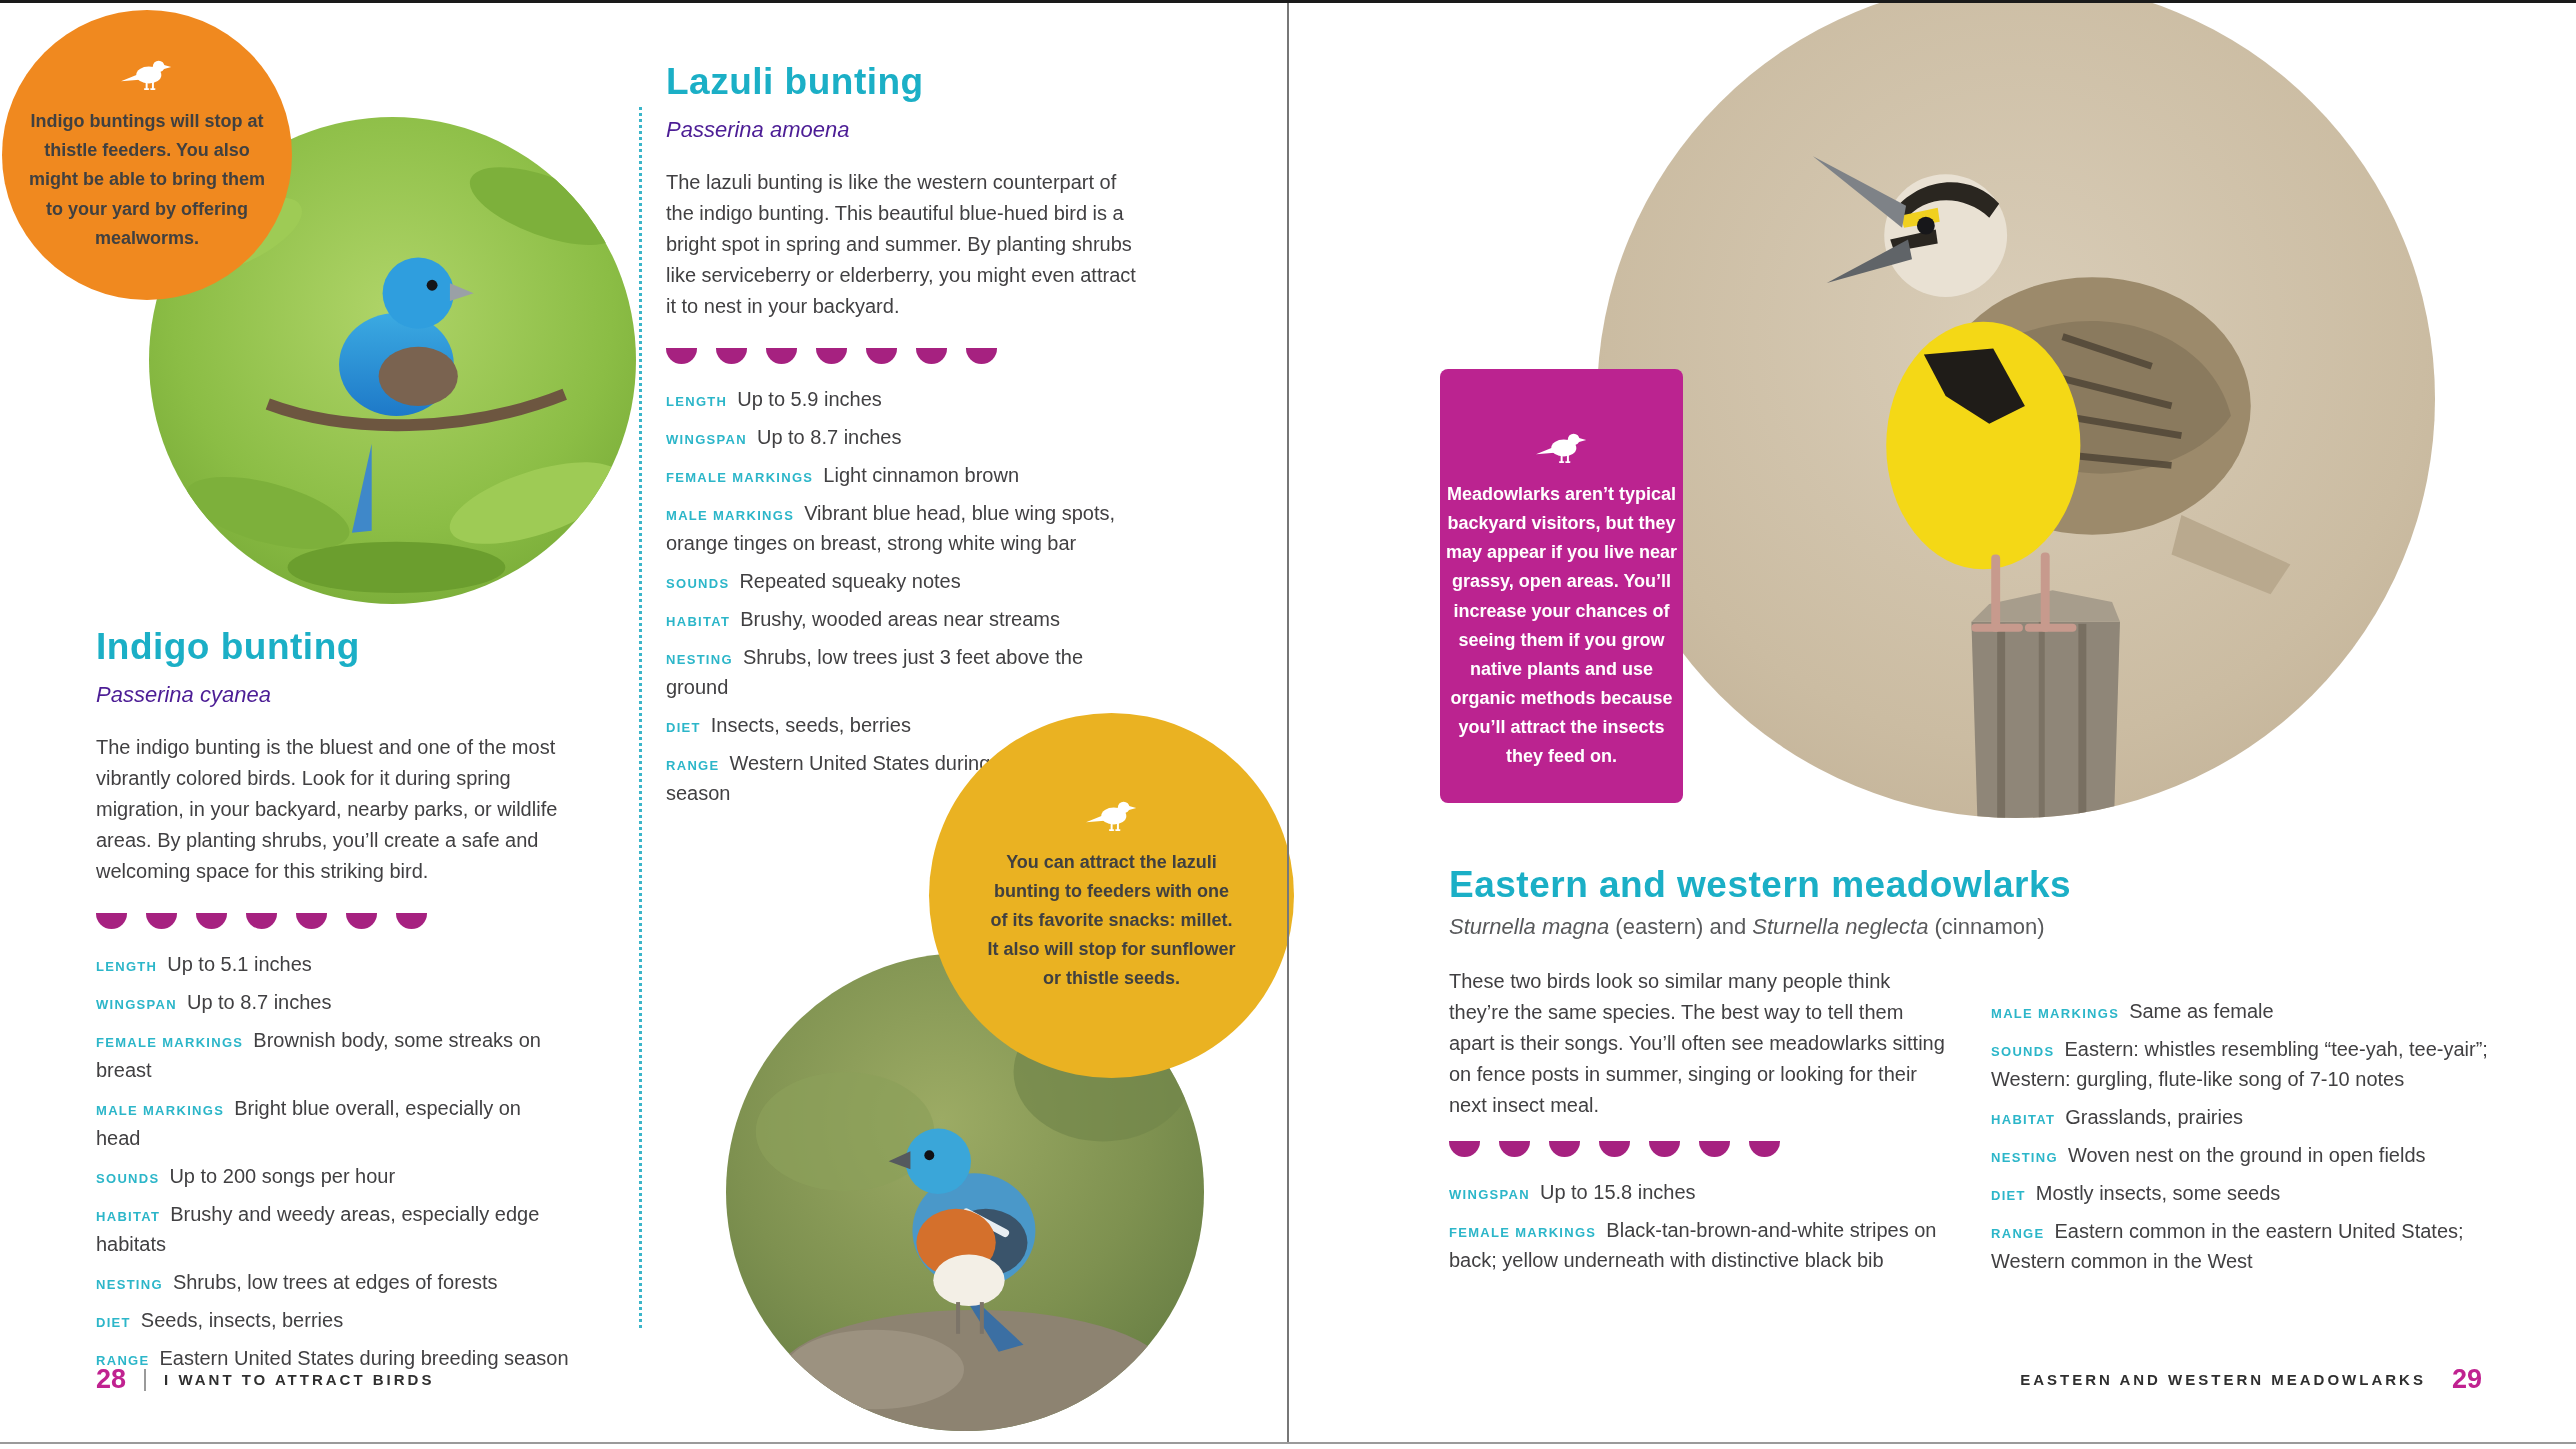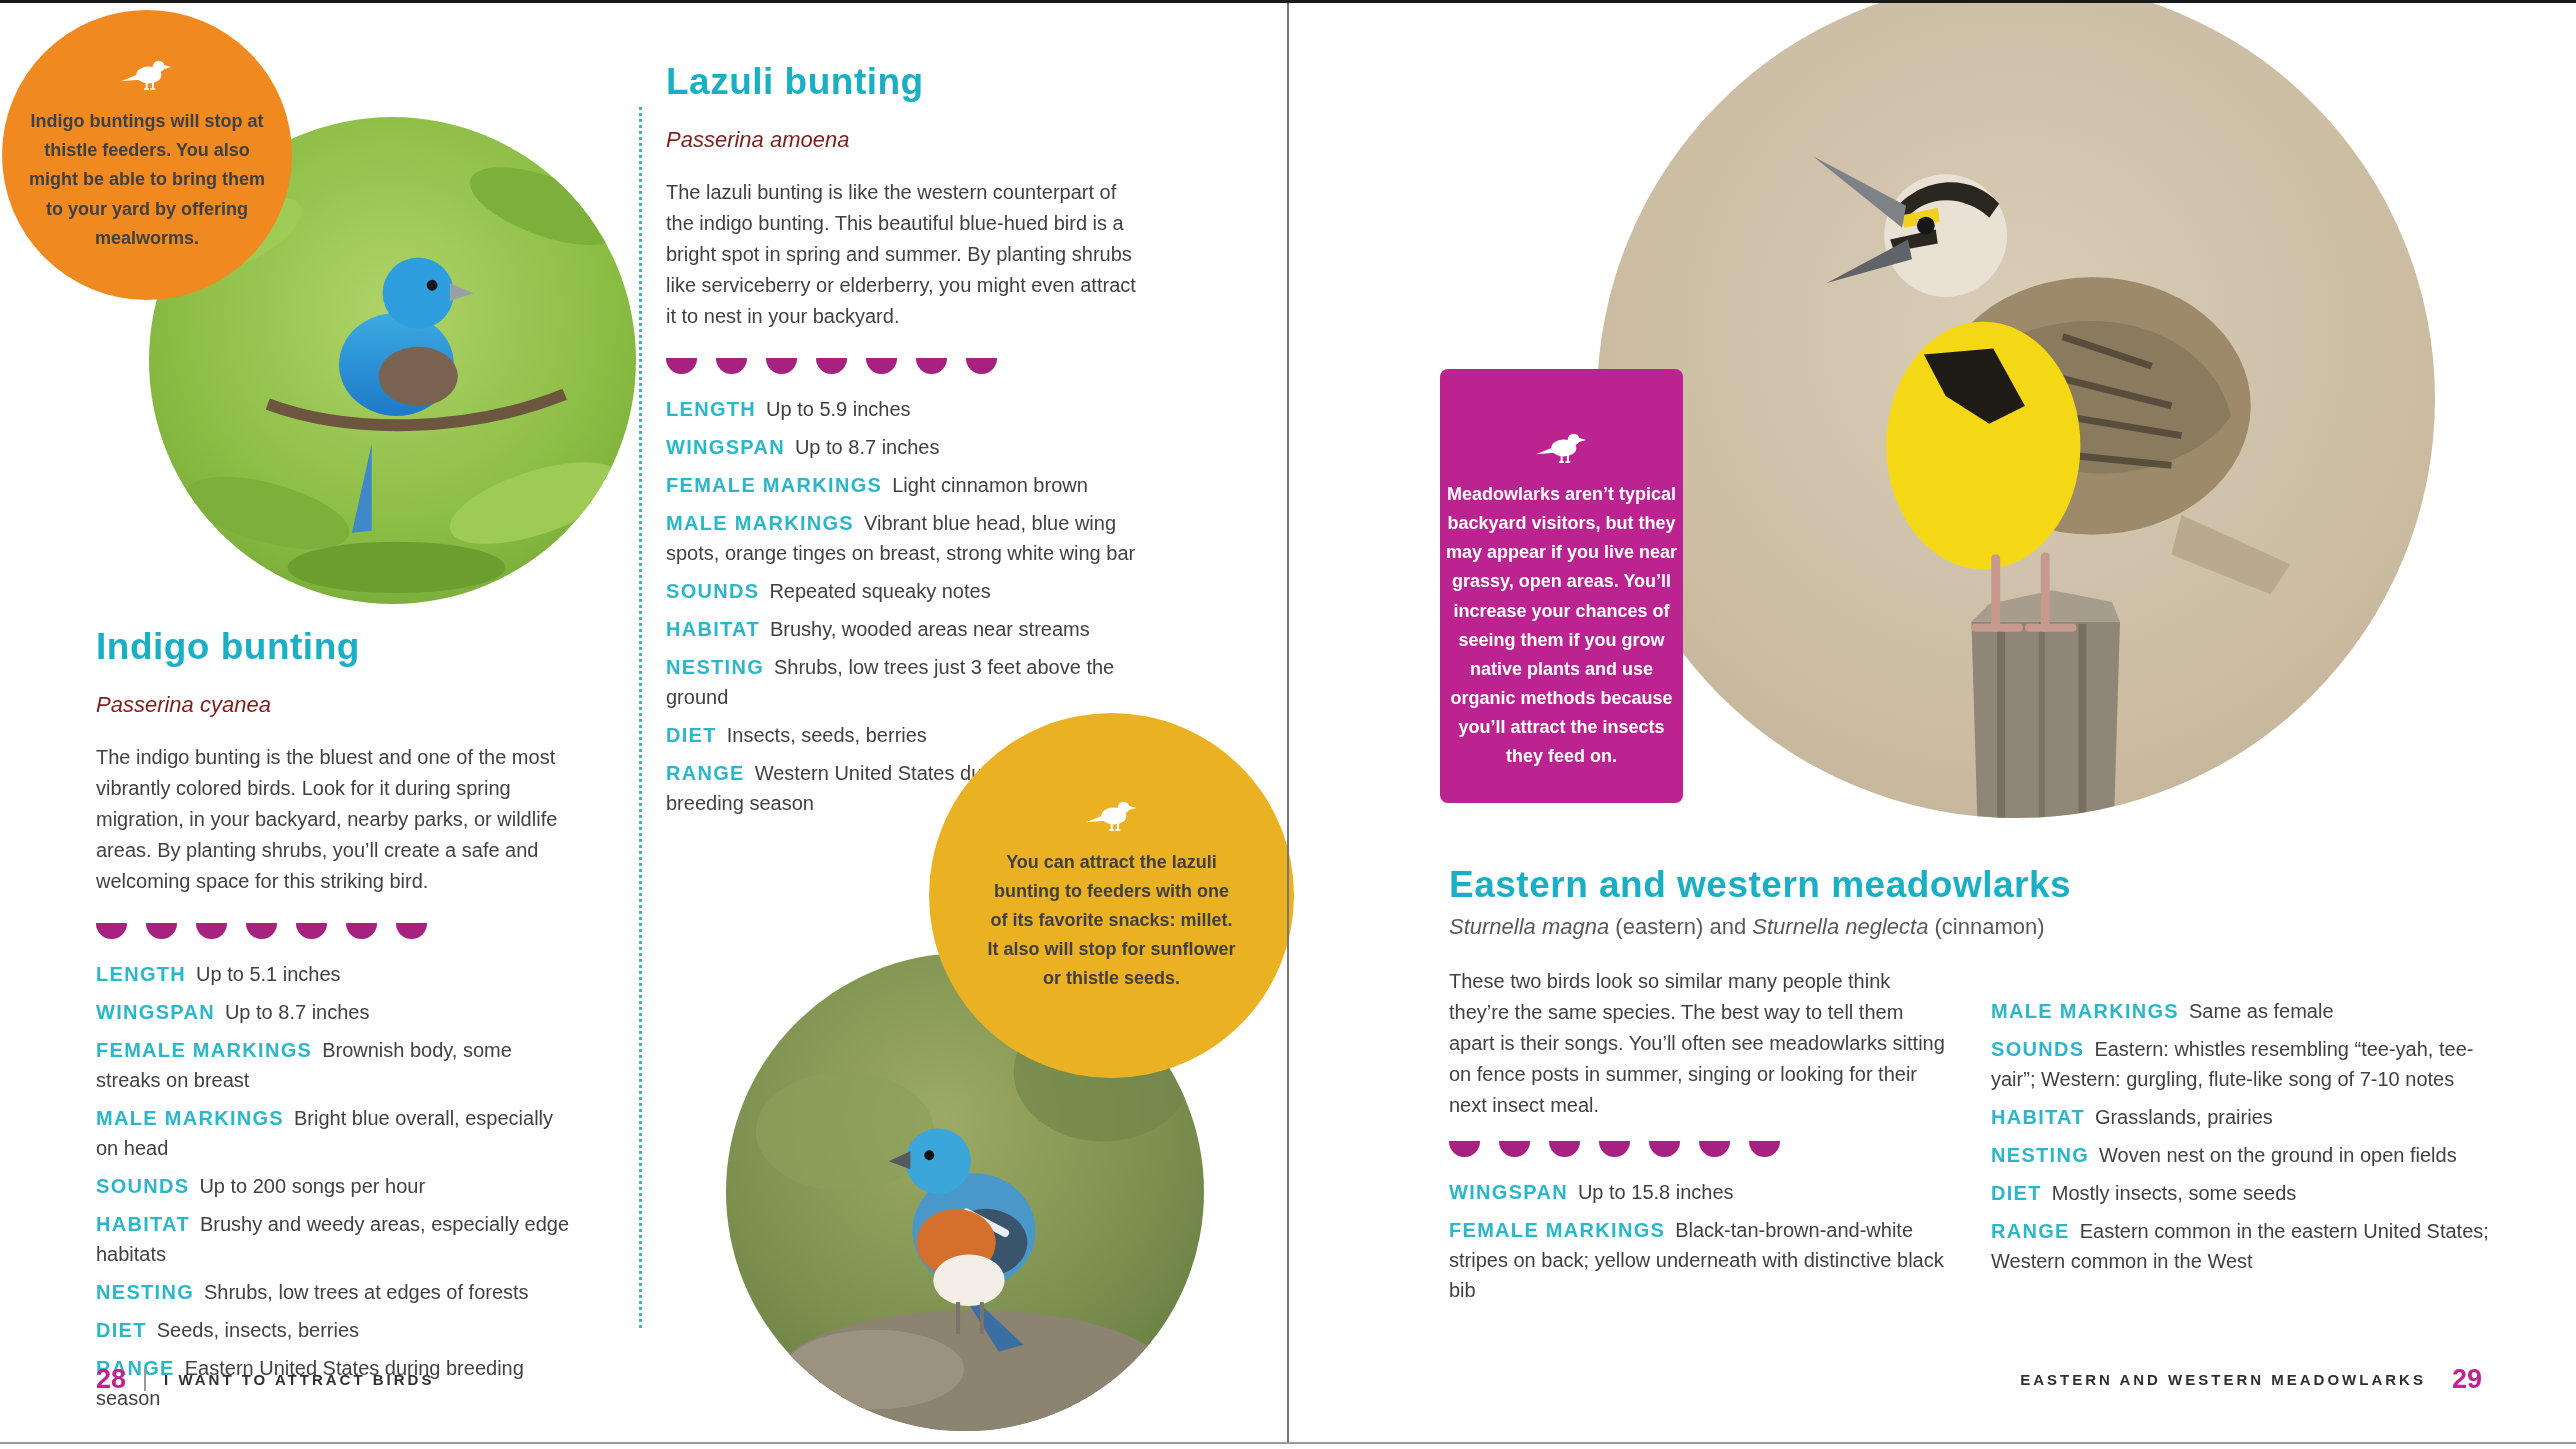--- a/index.html
+++ b/index.html
@@ -23,37 +23,37 @@
   .bird-glyph { width:52px; height:36px; display:block; }
 
   .photo-circle { position:absolute; border-radius:50%; overflow:hidden; z-index:2; }
   .photo-indigo     { left:149px;  top:117px; width:487px; height:487px; }
   .photo-lazuli     { left:726px;  top:953px; width:478px; height:478px; z-index:3; }
   .photo-meadowlark { left:1597px; top:-20px; width:838px; height:838px; }
   .photo-circle svg { display:block; width:100%; height:100%; }
 
   
   .species-title { color:#1BAFC6; font-size:37px; font-weight:bold; letter-spacing:0.5px; }
-  .species-latin { color:#7f1d1d; font-size:22px; font-style:italic; margin-top:24px; }
+  .species-latin { color:#4c1d95; font-size:22px; font-style:italic; margin-top:14px; }
   .body-copy     { color:#414042; font-size:20px; line-height:1.55; margin-top:24px; }
 
   .indigo-block { position:absolute; left:96px;  top:626px; width:474px; }
   .lazuli-block { position:absolute; left:666px; top:61px;  width:482px; }
   .meadow-block { position:absolute; left:1449px; top:864px; width:1068px; }
 
   .dotted-divider { position:absolute; left:639px; top:107px; height:1221px; width:0;
                     border-left:3px dotted #3AB5C9; z-index:1; }
 
   .scallops { display:flex; gap:19px; margin-top:26px; }
   .scallops i { display:block; width:31px; height:16px; background:#A62180;
                 border-radius:0 0 16px 16px; }
 
   .stats { margin-top:20px; }
   .stat  { color:#414042; font-size:20px; line-height:1.5; margin-bottom:8px; }
-  .stat .slabel { color:#2CB6C9; font-weight:bold; font-size:20px; letter-spacing:1.3px; margin-right:10px; }
+  .stat .slabel { color:#2CB6C9; font-weight:bold; font-size:13px; letter-spacing:1.3px; margin-right:10px; }
   .stat.narrow { max-width:426px; }
 
   .meadow-columns { display:flex; gap:42px; margin-top:26px; }
   .meadow-col-left  { width:500px; }
   .meadow-col-right { width:526px;margin-top:28px; }
   .meadow-col-left .body-copy { margin-top:0; }
   .meadow-col-left .scallops  { margin-top:20px; }
   .meadow-col-right .stats    { margin-top:2px; }
   .species-line { margin-top:8px; font-size:22px; color:#58595B; }
   .species-line .lat { font-style:italic; }

